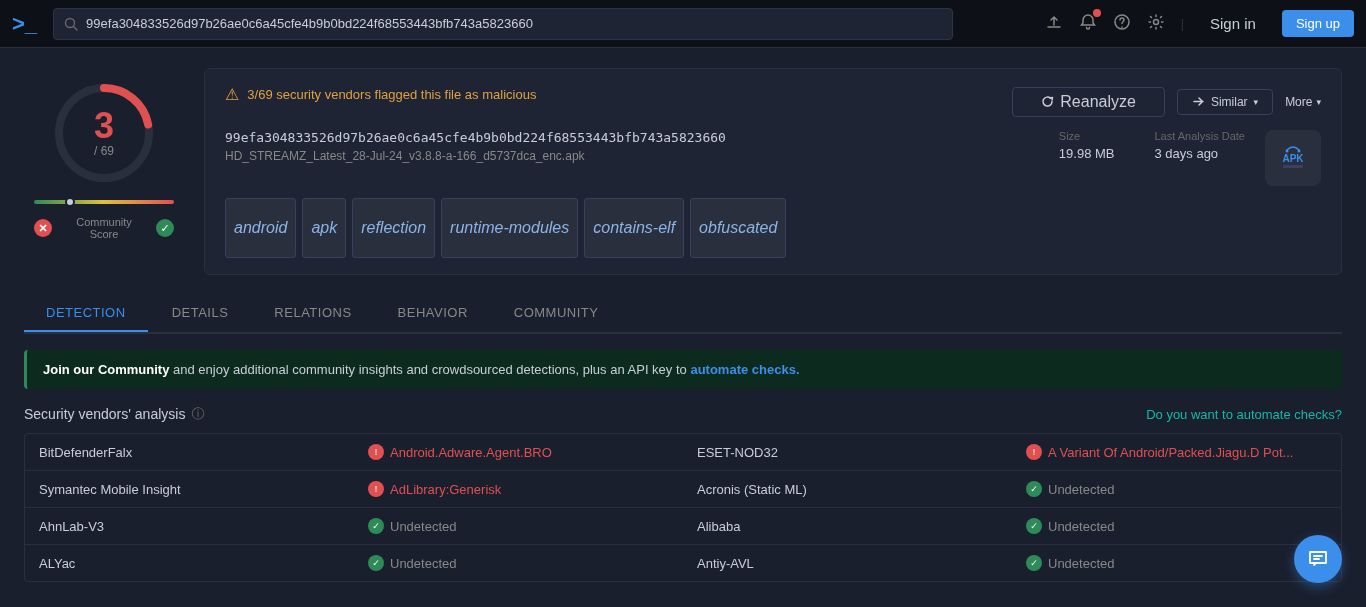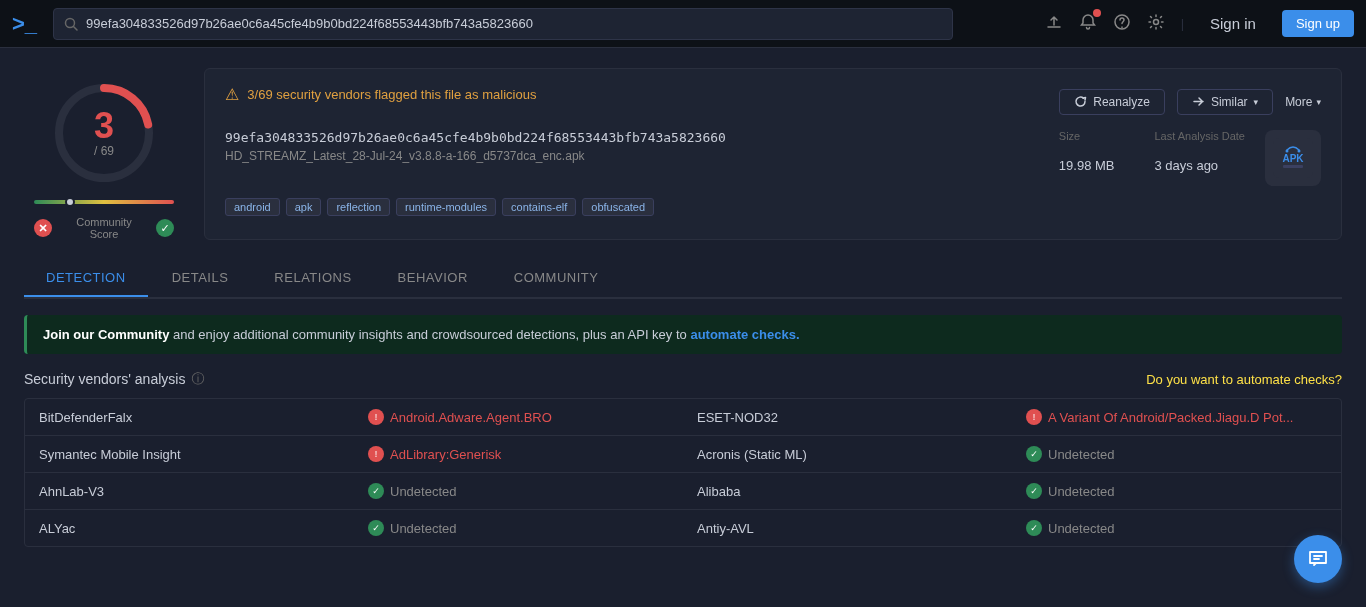--- a/index.html
+++ b/index.html
@@ -223,21 +223,21 @@
     }
     .file-meta {
       display: flex;
       gap: 40px;
       align-items: flex-start;
     }
     .meta-item label {
       font-size: 11px;
       color: #666;
       display: block;
-      margin-bottom: 16px;
+      margin-bottom: 4px;
     }
     .meta-item span {
       font-size: 13px;
       color: #c8cdd8;
       margin-top: 12px;
     }
     .file-icon-apk {
       width: 56px;
       height: 56px;
       background: #2a2f3e;
@@ -253,37 +253,38 @@
     }
     .tags {
       display: flex;
       flex-wrap: wrap;
       gap: 6px;
     }
     .tag {
       background: #2a2f3e;
       border: 1px solid #3a3f5e;
       border-radius: 3px;
-      padding: 2px 8px;
-      font-size: 11px;
+      padding: 20px 8px;
+      font-size: 16px;
       color: #8ab4e8;
       cursor: pointer;
+      font-style: italic;
     }
     .action-btns {
       display: flex;
       align-items: center;
       gap: 12px;
     }
     .btn-reanalyze {
       background: transparent;
       border: 1px solid #3a3f5e;
       color: #c8cdd8;
       border-radius: 4px;
-      padding: 5px 14px;
-      font-size: 12px;
+      padding: 5px 28px;
+      font-size: 16px;
       cursor: pointer;
       display: flex;
       align-items: center;
       gap: 6px;
     }
     .btn-similar {
       background: transparent;
       border: 1px solid #3a3f5e;
       color: #c8cdd8;
       border-radius: 4px;
@@ -369,21 +370,21 @@
       display: flex;
       align-items: center;
       gap: 6px;
     }
     .vendors-title .info-icon {
       color: #666;
       font-size: 13px;
     }
     .automate-text {
       font-size: 13px;
-      color: #fde047;
+      color: #14b8a6;
     }
 
     .vendors-table {
       border: 1px solid #2a2f3e;
       border-radius: 4px;
       overflow: hidden;
     }
     .vendor-row {
       display: grid;
       grid-template-columns: 1fr 1fr 1fr 1fr;

